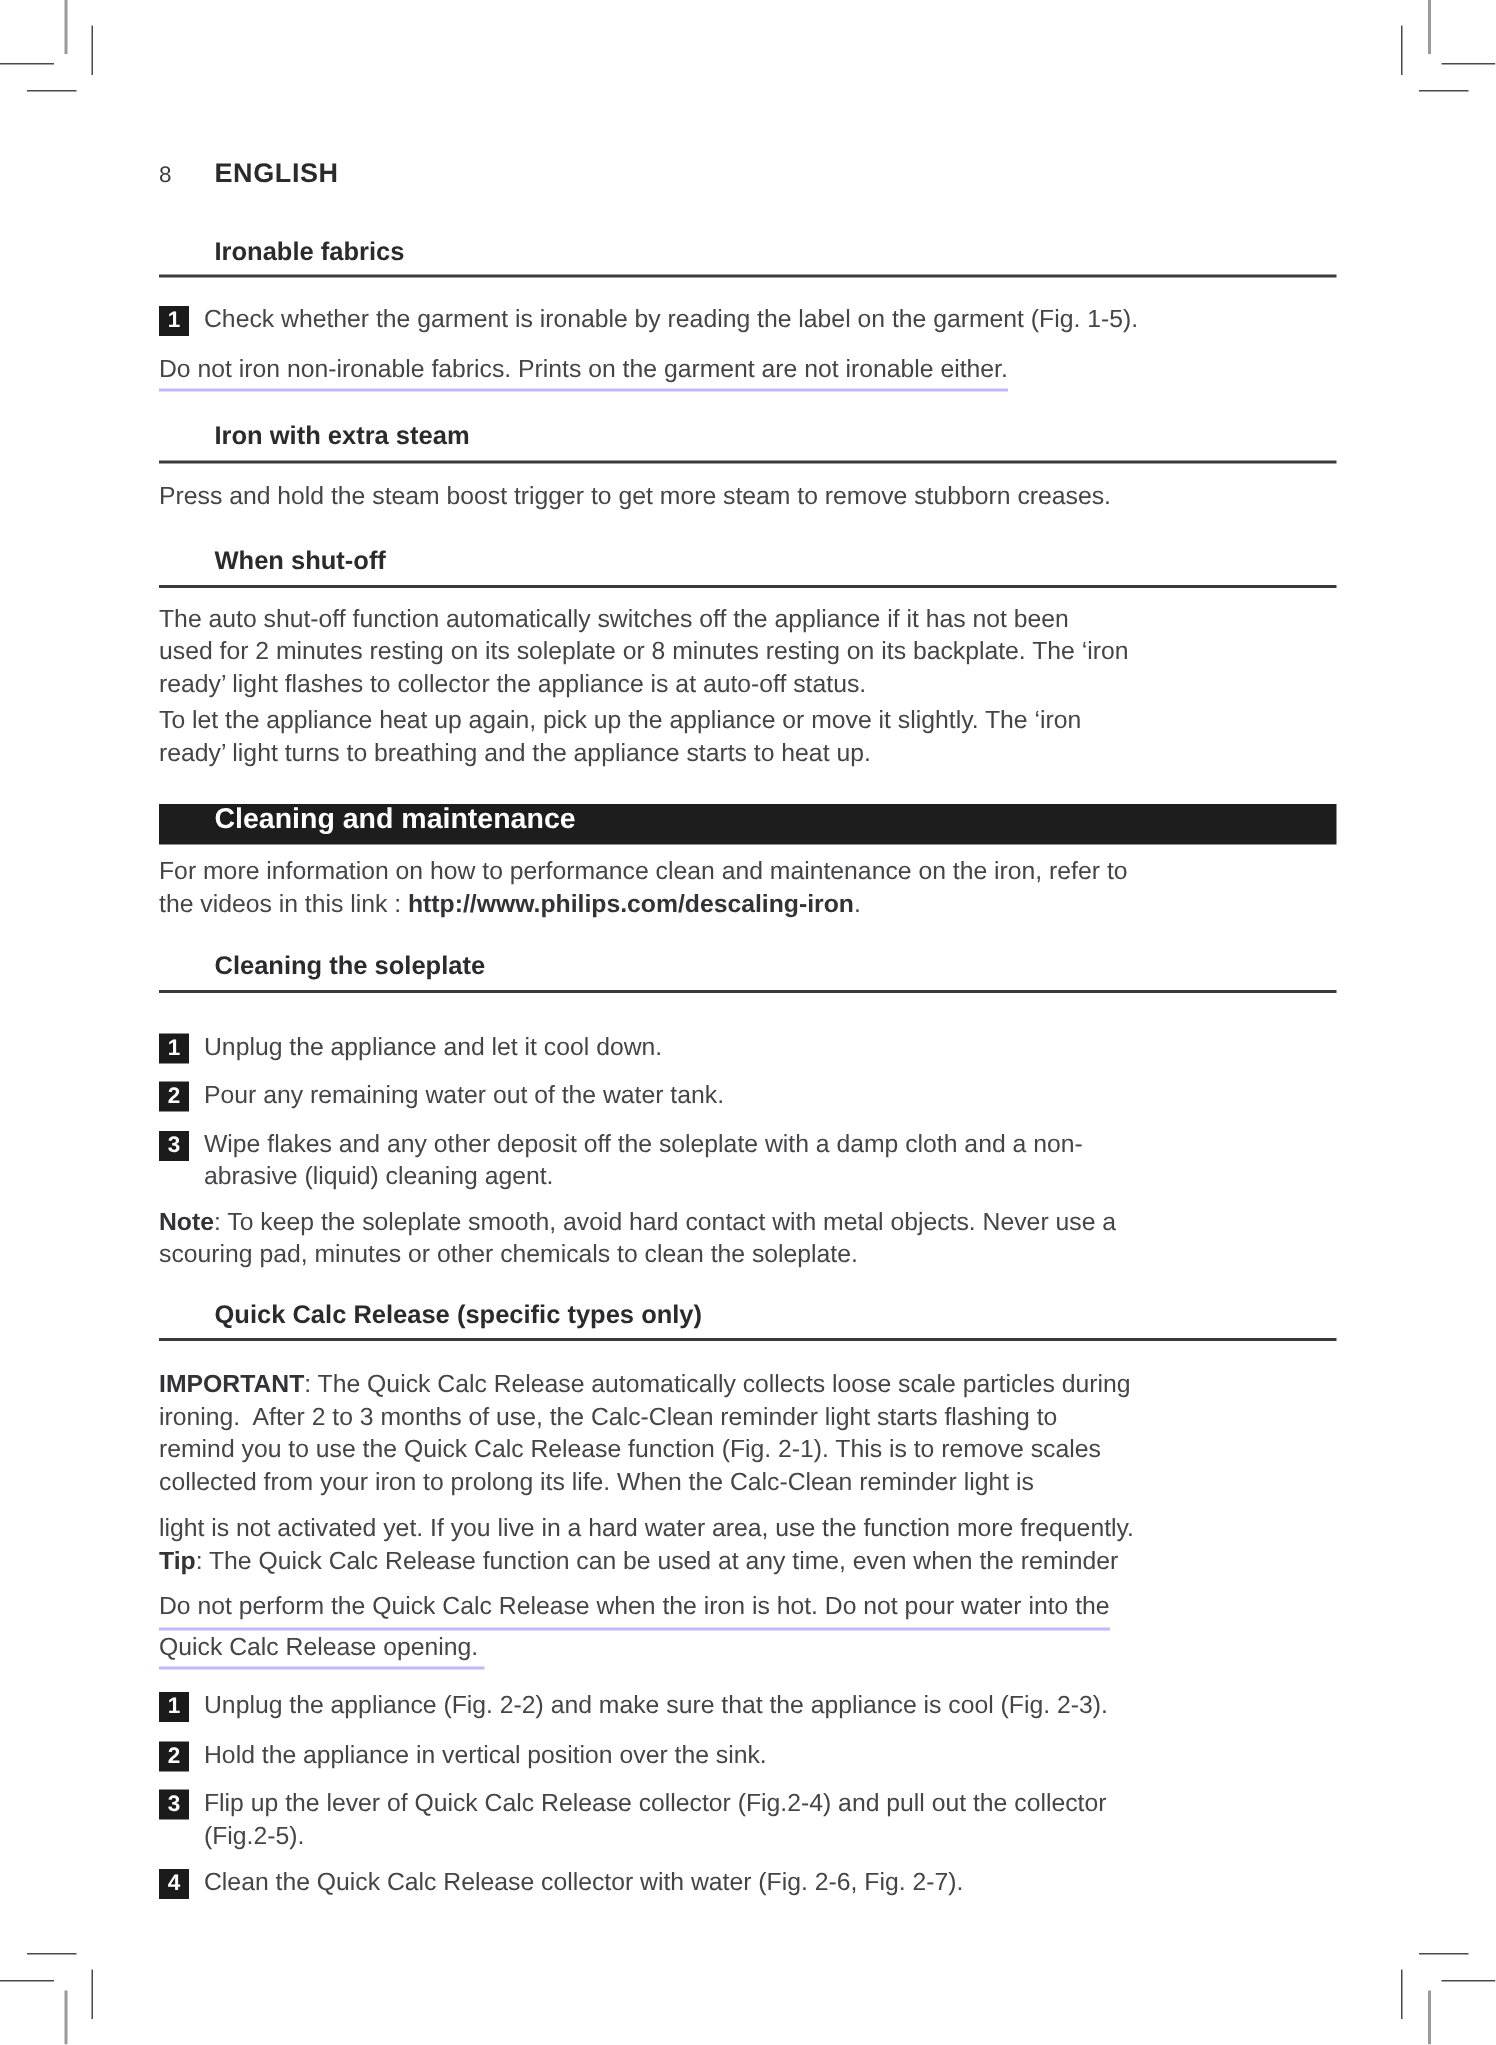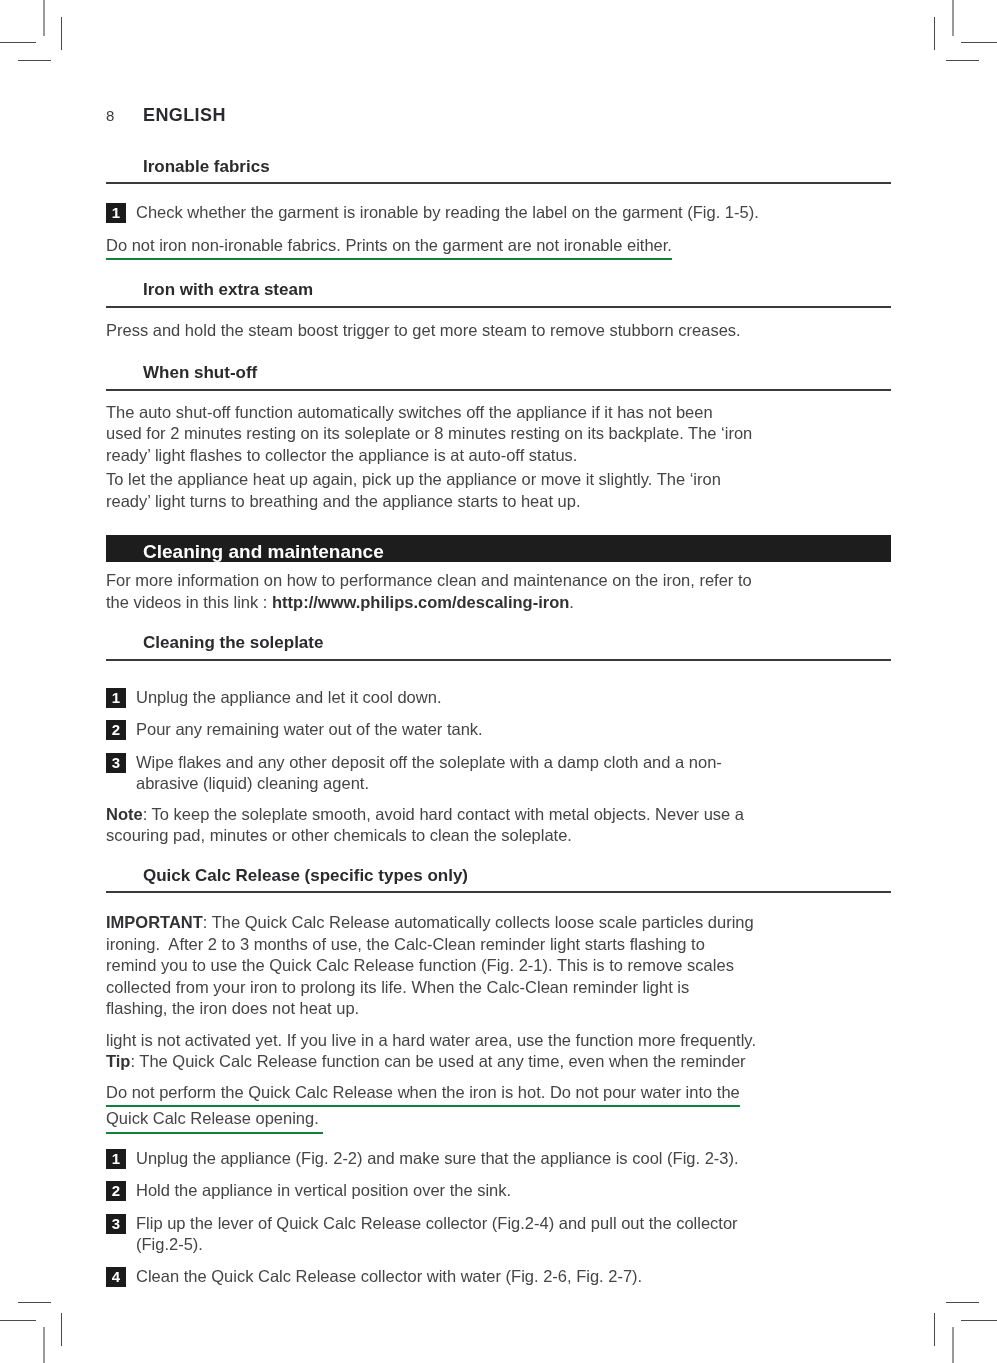--- a/index.html
+++ b/index.html
@@ -26,39 +26,39 @@
   
   .sec-heading {
     padding-left:37px; padding-bottom:5px;
     font-size:17px; font-weight:bold; color:#2b2b2d;
     border-bottom:2px solid #3a3a3a;
   }
 
   
   .banner {
     background:#1d1d1d; color:#ffffff;
-    height:27px; display:flex; align-items:flex-end;
+    height:27px; display:flex; align-items:flex-start;
     padding-left:37px; font-size:19px; font-weight:bold;
     margin-bottom:8px;
   }
 
   
   .step { display:flex; align-items:flex-start; }
   .badge {
     flex:none; width:20px; height:20px; margin-top:1px;
     background:#1b1b1b; color:#ffffff;
     font-size:15px; font-weight:bold; line-height:20px;
     text-align:center; margin-right:10px;
   }
   .step-text { }
 
   
   .uline {
     display:inline-block;
-    border-bottom:2px solid #15803d;
+    border-bottom:2px solid #c4b5fd;
     padding-bottom:2px;
   }
   .ublock .line { margin-bottom:1px; }
 
   
   .crop { position:absolute; background:#4a4a4a; }
   .crop.gray { background:#9a9a9a; }
 </style>
 </head>
 <body>
@@ -149,21 +149,20 @@
     <div class="line">scouring pad, minutes or other chemicals to clean the soleplate.</div>
   </div>
 
   <div class="sec-heading" style="margin-top:18px;">Quick Calc Release (specific types only)</div>
 
   <div style="margin-top:19px;">
     <div class="line"><b>IMPORTANT</b><span>: The Quick Calc Release automatically collects loose scale particles during</span></div>
     <div class="line">ironing.  After 2 to 3 months of use, the Calc-Clean reminder light starts flashing to</div>
     <div class="line">remind you to use the Quick Calc Release function (Fig. 2-1). This is to remove scales</div>
     <div class="line">collected from your iron to prolong its life. When the Calc-Clean reminder light is</div>
-    <div class="line">flashing, the iron does not heat up.</div>
   </div>
 
   <div style="margin-top:10px;">
     <div class="line">light is not activated yet. If you live in a hard water area, use the function more frequently.</div>
     <div class="line"><b>Tip</b><span>: The Quick Calc Release function can be used at any time, even when the reminder</span></div>
   </div>
 
   <div class="ublock" style="margin-top:9px;">
     <div class="line"><span class="uline">Do not perform the Quick Calc Release when the iron is hot. Do not pour water into the</span></div>
     <div class="line"><span class="uline">Quick Calc Release opening. </span></div>

